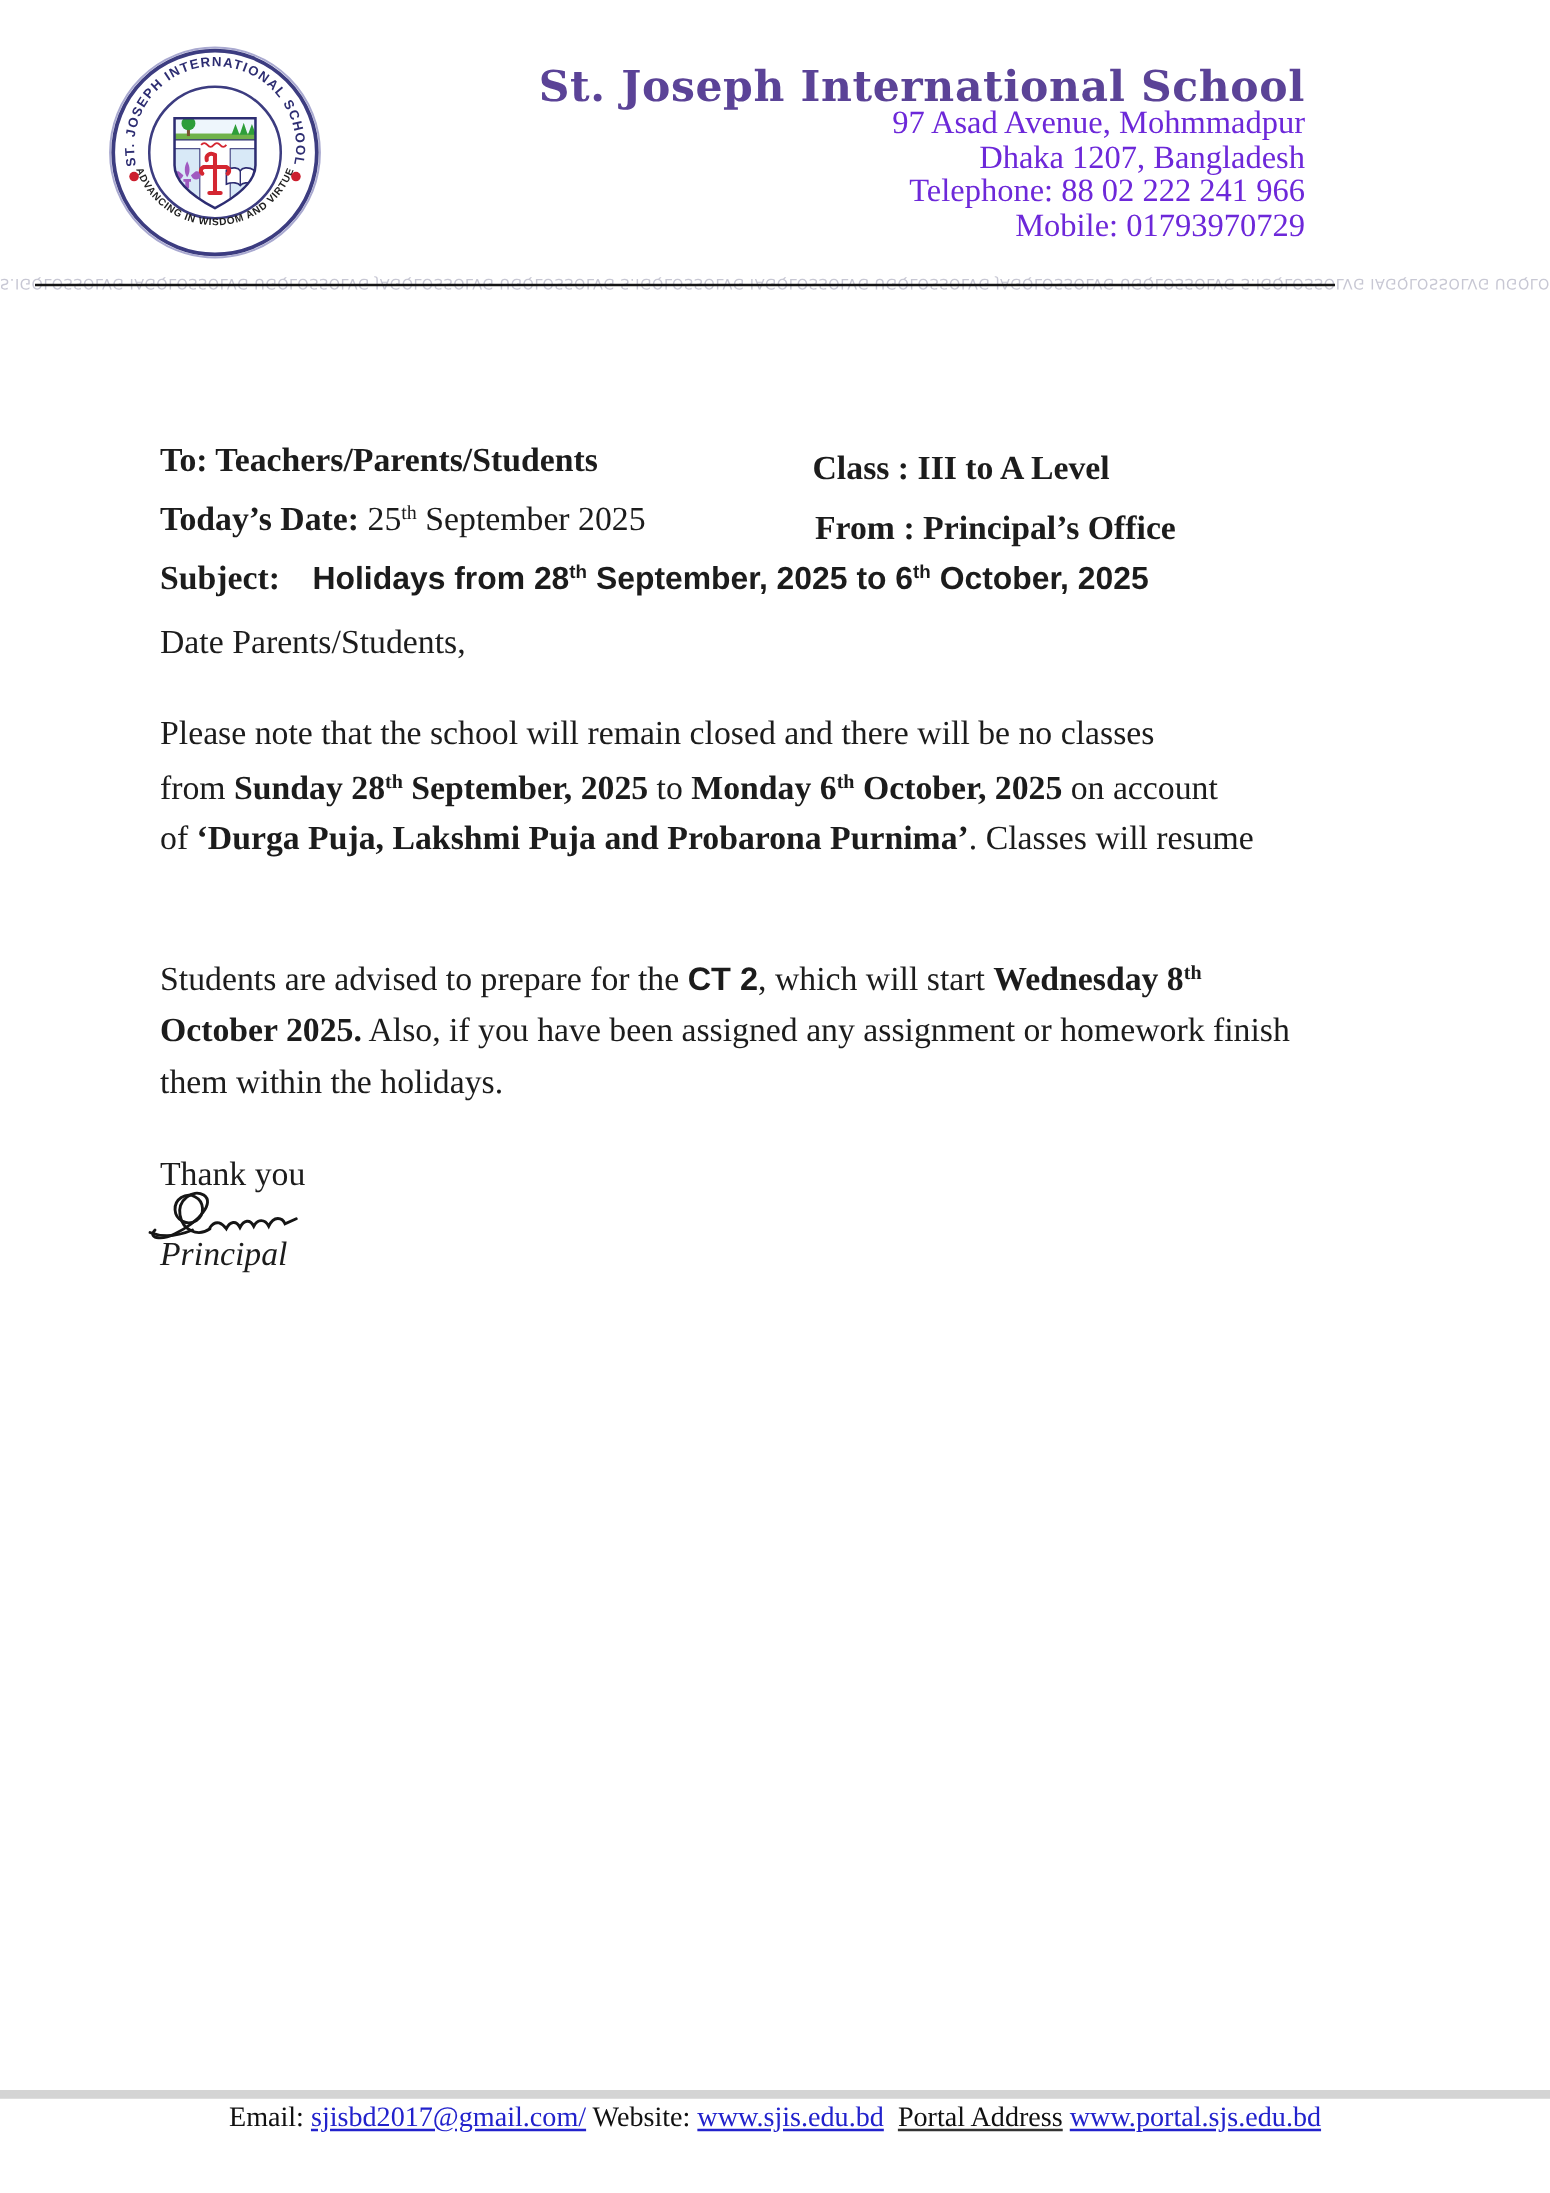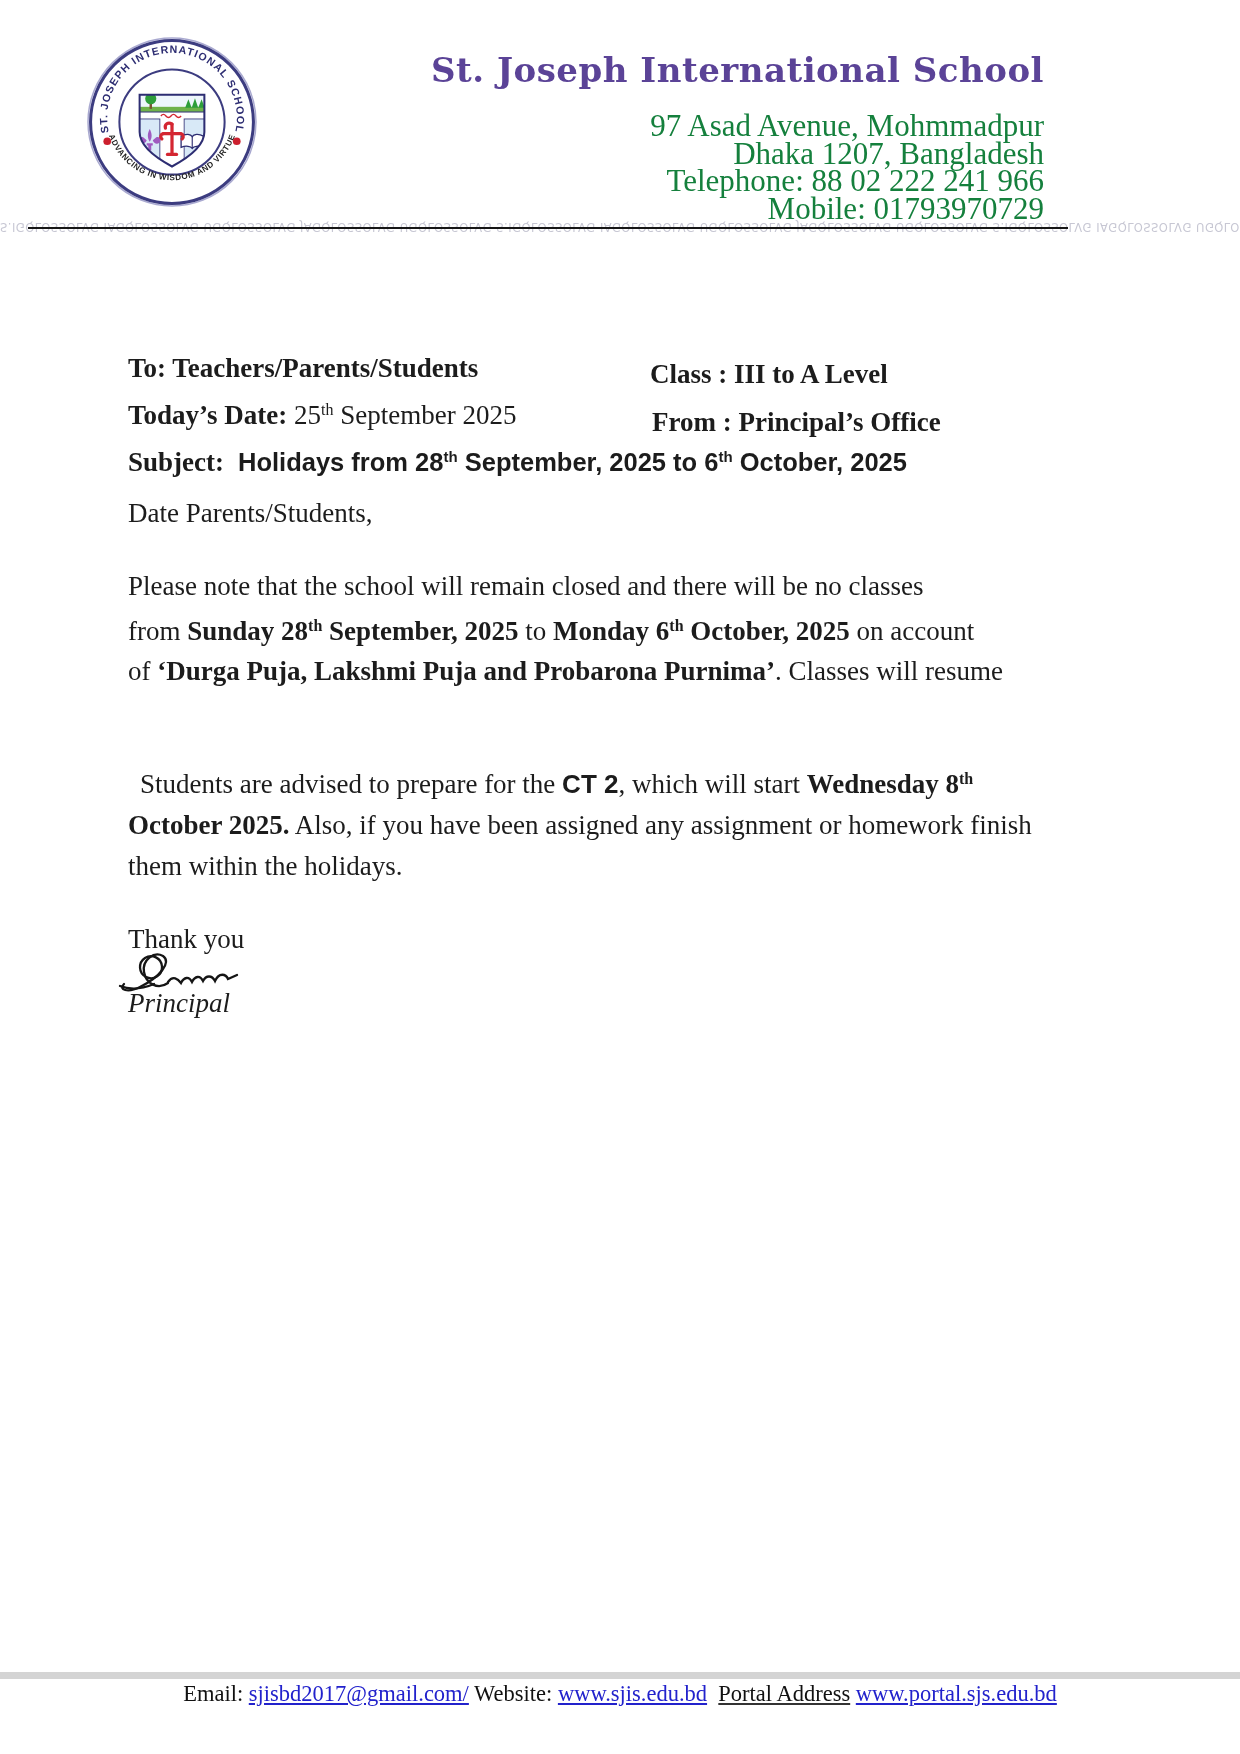--- a/index.html
+++ b/index.html
@@ -3,21 +3,21 @@
 <meta charset="utf-8">
 <style>
   html,body{margin:0;padding:0;background:#fff;}
   .page{position:relative;width:1240px;height:1754px;background:#ffffff;overflow:hidden;
         font-family:"Liberation Serif",serif;color:#1c1c1c;}
 
   
   .logo{position:absolute;left:86px;top:36px;width:172px;height:172px;}
   .school-name{position:absolute;top:50px;right:196px;font-family:"DejaVu Serif",serif;
                font-weight:bold;font-size:34px;color:#5b4397;letter-spacing:.5px;white-space:nowrap;}
-  .addr{position:absolute;top:112px;right:196px;text-align:right;font-size:31px;line-height:27.5px;color:#15803d;}
+  .addr{position:absolute;top:84px;right:196px;text-align:right;font-size:26px;line-height:27.5px;color:#6d28d9;}
 
   .ghost-band{position:absolute;top:217px;left:0;width:1240px;height:17px;overflow:hidden;
               font-family:"DejaVu Sans",sans-serif;font-size:11.5px;letter-spacing:.5px;
               color:#9a9ab0;opacity:.55;white-space:nowrap;transform:scaleY(-1);filter:blur(.4px);}
   .header-rule{position:absolute;top:227px;left:28px;width:1040px;height:2px;background:#161616;}
 
   
   .line{position:absolute;white-space:nowrap;font-size:27px;}
   .b{font-weight:bold;}
   .sans{font-family:"Liberation Sans",sans-serif;font-size:25.5px;font-weight:bold;}
@@ -109,37 +109,37 @@
 
   <div class="line b" style="left:650px;top:359px;">Class : III to A Level</div>
 
   <div class="line" style="left:128px;top:400px;">
     <span class="b">Today’s Date: </span><span>25</span><span class="sup">th</span><span> September 2025</span>
   </div>
 
   <div class="line b" style="left:652px;top:407px;">From : Principal’s Office</div>
 
   <div class="line" style="left:128px;top:447px;">
-    <span class="b">Subject:</span><span class="sans" style="margin-left:14px;">Holidays from 28</span><span class="sup-sans">th</span><span class="sans"> September, 2025 to 6</span><span class="sup-sans">th</span><span class="sans"> October, 2025</span>
+    <span class="b">Subject:</span><span class="sans" style="margin-left:26px;">Holidays from 28</span><span class="sup-sans">th</span><span class="sans"> September, 2025 to 6</span><span class="sup-sans">th</span><span class="sans"> October, 2025</span>
   </div>
 
   <div class="line" style="left:128px;top:498px;">Date Parents/Students,</div>
 
   <div class="para" style="top:566px;">
     <div class="ln">Please note that the school will remain closed and there will be no classes</div>
     <div class="ln">
       <span>from </span><span class="b">Sunday 28</span><span class="sup b">th</span><span class="b"> September, 2025</span><span> to </span><span class="b">Monday 6</span><span class="sup b">th</span><span class="b"> October, 2025</span><span> on account</span>
     </div>
     <div class="ln">
       <span>of </span><span class="b">‘Durga Puja, Lakshmi Puja and Probarona Purnima’</span><span>. Classes will resume</span>
     </div>
   </div>
 
   <div class="para" style="top:758px;">
-    <div class="ln" style="line-height:41px;margin-left:12px;">
+    <div class="ln" style="line-height:41px;">
       <span>Students are advised to prepare for the </span><span class="sans" style="font-size:26px;">CT 2</span><span>, which will start </span><span class="b">Wednesday 8</span><span class="sup b">th</span>
     </div>
     <div class="ln" style="line-height:41px;">
       <span class="b">October 2025.</span><span> Also, if you have been assigned any assignment or homework finish</span>
     </div>
     <div class="ln" style="line-height:41px;">them within the holidays.</div>
   </div>
 
   <div class="line" style="left:128px;top:924px;">Thank you</div>
 

